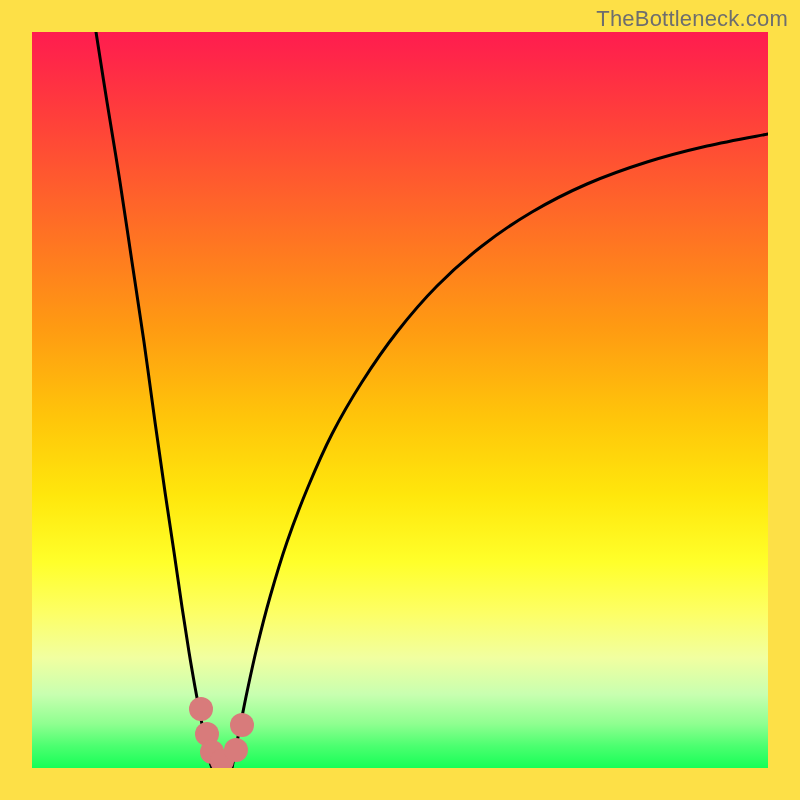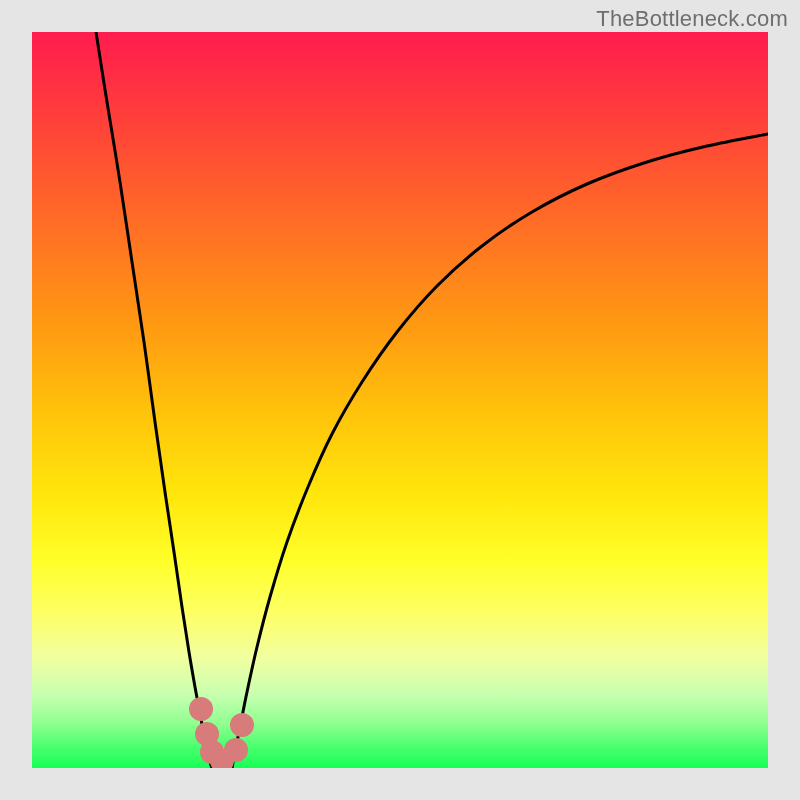--- a/index.html
+++ b/index.html
@@ -10,21 +10,21 @@
     background: #000;
     overflow: hidden;
     font-family: Arial, Helvetica, sans-serif;
   }
   .frame {
     position: absolute;
     top: 0;
     left: 0;
     width: 800px;
     height: 800px;
-    background: #e5e5e5;
+    background: #fde047;
   }
   .plot {
     position: absolute;
     top: 32px;
     left: 32px;
     width: 736px;
     height: 736px;
     overflow: hidden;
     background: linear-gradient(to bottom,
       #ff1c4f 0%,

